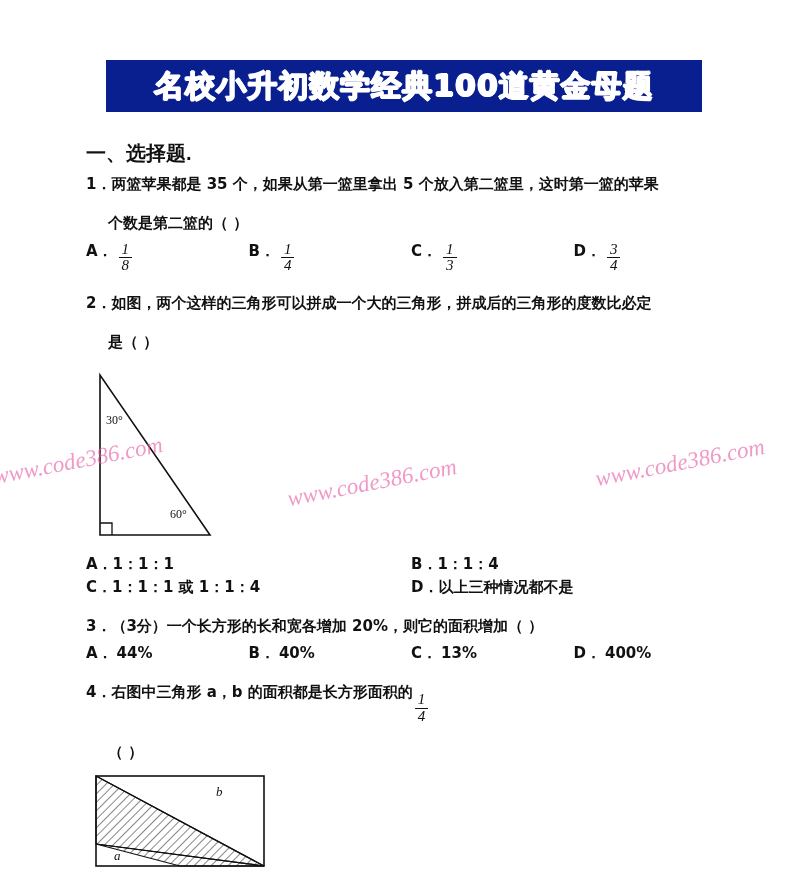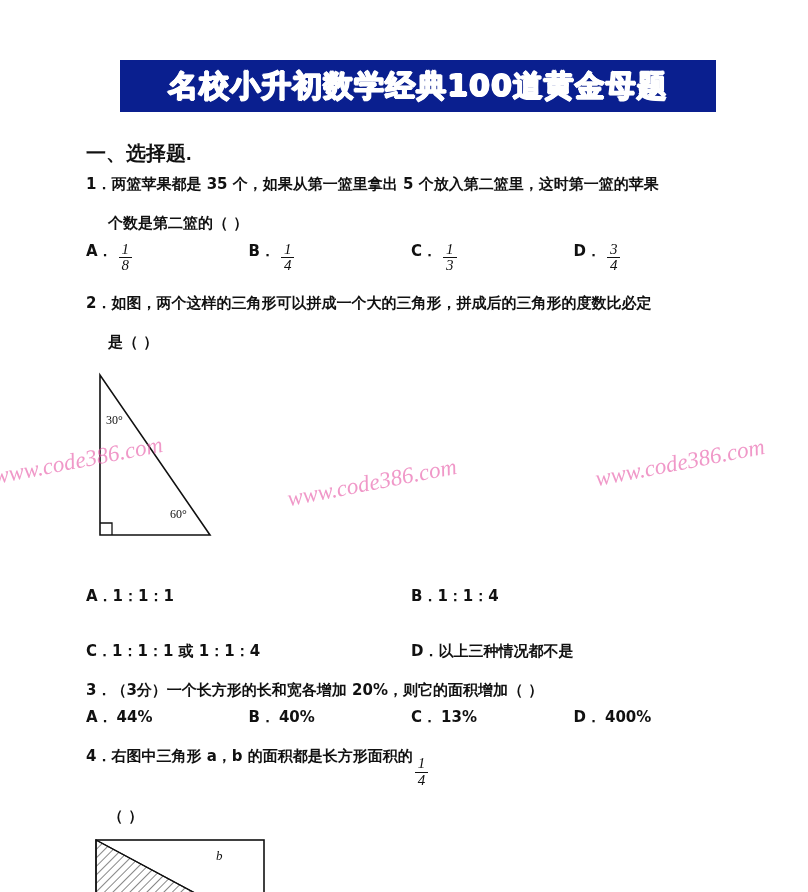--- a/index.html
+++ b/index.html
@@ -12,21 +12,21 @@
     height: 892px;
     position: relative;
     font-family: "Liberation Serif", serif;
     color: #111111;
     overflow: hidden;
   }
 
   
   .title-banner {
     position: absolute;
-    left: 120px;
+    left: 106px;
     top: 60px;
     width: 596px;
     height: 52px;
     background: #0a1f8f;
     border: 3px solid #0a1f8f;
     box-sizing: border-box;
     display: flex;
     align-items: center;
     justify-content: center;
   }
@@ -90,21 +90,20 @@
   }
   .opts-2col {
     display: flex;
     font-family: "DejaVu Sans", sans-serif;
     font-weight: bold;
     font-size: 15px;
     margin-top: 4px;
   }
   .opts-2col .opt {
     width: 340px;
-    margin-top: 32px;
   }
 
   
   .frac {
     display: inline-flex;
     flex-direction: column;
     align-items: center;
     vertical-align: -0.55em;
     margin: 0 2px;
     font-style: italic;

